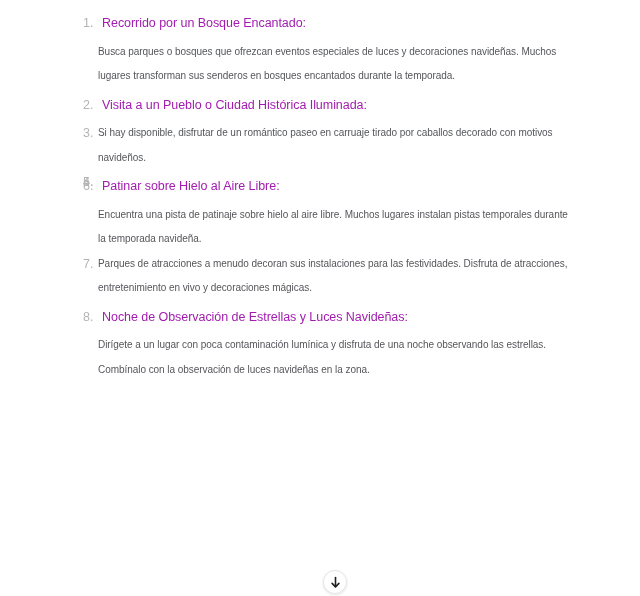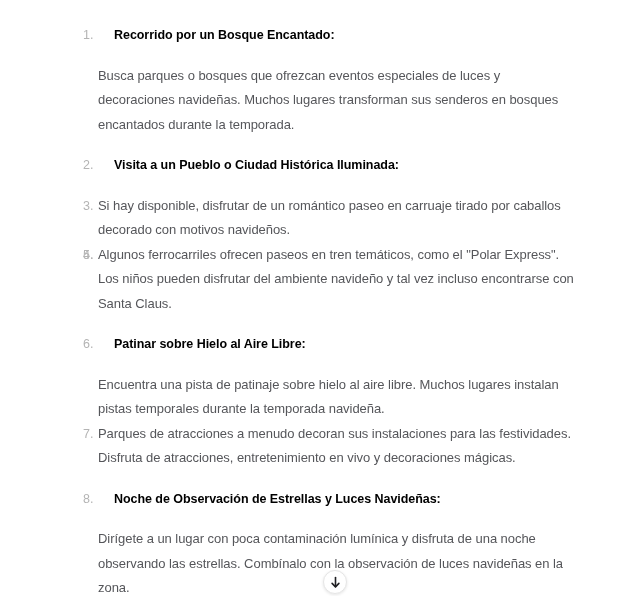--- a/index.html
+++ b/index.html
@@ -49,28 +49,28 @@
     text-align: left;
     font-size: 12.5px;
     line-height: 24.5px;
     color: #b4b4b4;
     letter-spacing: 0.1px;
   }
 
   .item-heading {
     font-size: 12.5px;
     line-height: 24.5px;
-    font-weight: bold;
-    color: #000000;
+    font-weight: normal;
+    color: #a21caf;
     letter-spacing: -0.05px;
-    margin: 16px;
+    margin: 4px;
   }
 
   .item-body {
-    font-size: 13px;
+    font-size: 10px;
     line-height: 24.5px;
     color: #55565a;
     letter-spacing: -0.05px;
     margin: 0;
     text-align: left;
   }
 
   .scroll-down-button {
     position: absolute;
     left: 323px;
@@ -109,21 +109,20 @@
       </li>
       <li class="list-item">
         <span class="item-marker">3.</span>
         <div class="item-body">Si hay disponible, disfrutar de un romántico paseo en carruaje tirado por caballos decorado con motivos navideños.</div>
       </li>
       <li class="list-item">
         <span class="item-marker">4.</span>
       </li>
       <li class="list-item">
         <span class="item-marker">5.</span>
-        <div class="item-body">Algunos ferrocarriles ofrecen paseos en tren temáticos, como el "Polar Express". Los niños pueden disfrutar del ambiente navideño y tal vez incluso encontrarse con Santa Claus.</div>
       </li>
       <li class="list-item">
         <span class="item-marker">6.</span>
         <div class="item-heading">Patinar sobre Hielo al Aire Libre:</div>
         <div class="item-body">Encuentra una pista de patinaje sobre hielo al aire libre. Muchos lugares instalan pistas temporales durante la temporada navideña.</div>
       </li>
       <li class="list-item">
         <span class="item-marker">7.</span>
         <div class="item-body">Parques de atracciones a menudo decoran sus instalaciones para las festividades. Disfruta de atracciones, entretenimiento en vivo y decoraciones mágicas.</div>
       </li>

